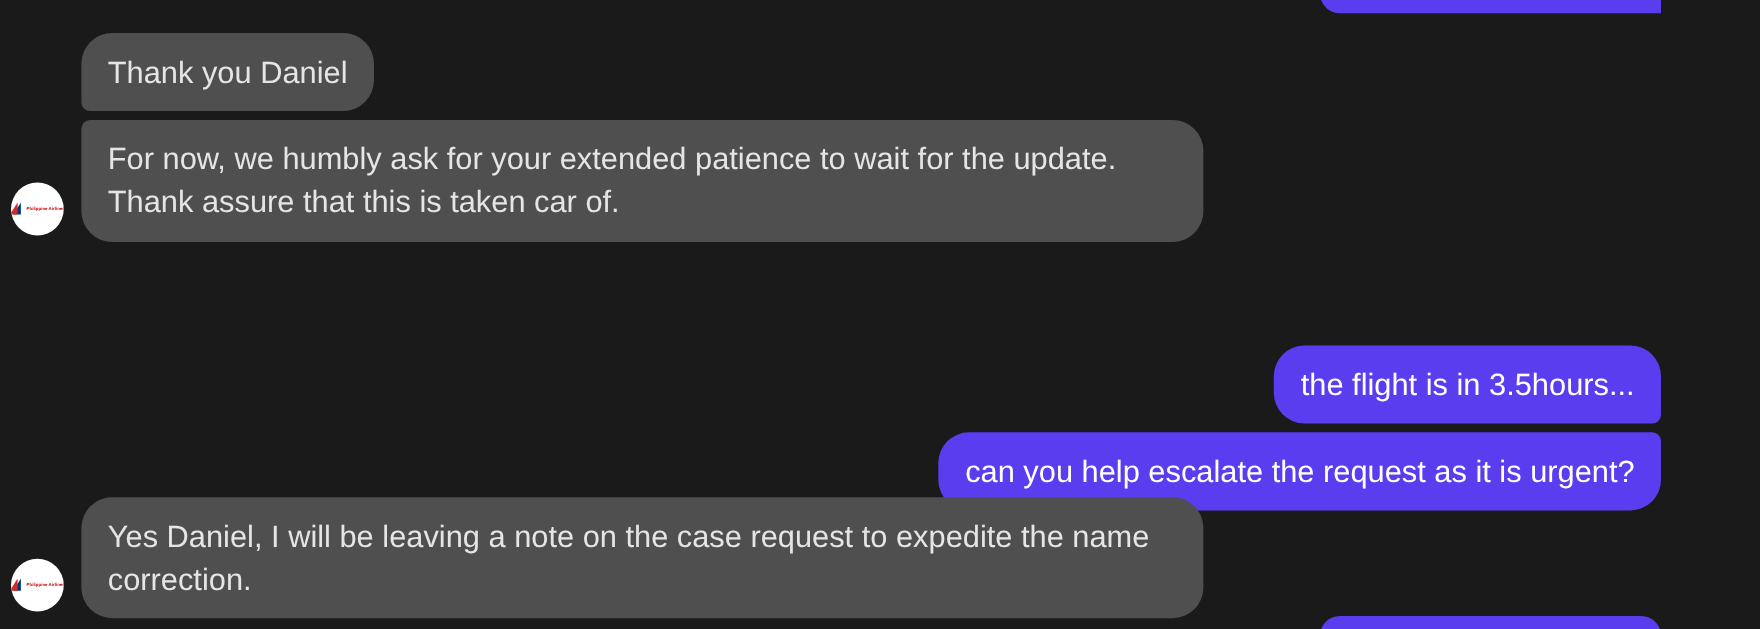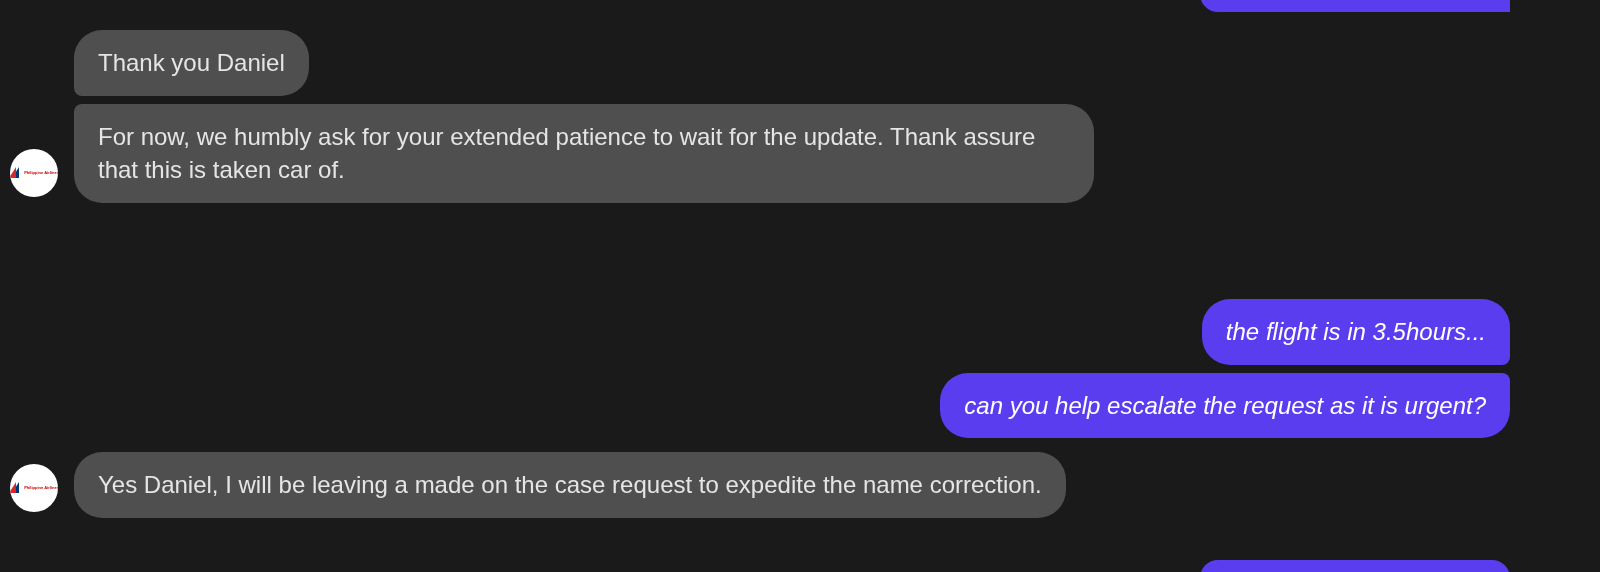--- a/index.html
+++ b/index.html
@@ -71,21 +71,21 @@
       font-weight: bold;
       white-space: nowrap;
     }
     .bubbles {
       display: flex;
       flex-direction: column;
       gap: 8px;
     }
     .bubble {
       padding: 16px 24px;
-      font-size: 24px;
+      font-size: 28px;
       line-height: 1.4;
       max-width: 1020px;
     }
     .bubble.agent {
       background: #4f4f4f;
       color: #e5e5e5;
       border-radius: 28px;
     }
     .bubble.agent.tight-bottom { border-bottom-left-radius: 8px; }
     .bubble.agent.tight-top { border-top-left-radius: 8px; }
@@ -121,34 +121,34 @@
         <div class="logo-mark"></div>
         <div class="logo-text">Philippine Airlines</div>
       </div>
     </div>
     <div class="bubbles">
       <div class="bubble agent tight-bottom" style="align-self:flex-start;">Thank you  Daniel</div>
       <div class="bubble agent tight-top">For now, we humbly ask for your extended patience to wait for the update. Thank assure that this is taken car of.</div>
     </div>
   </div>
 
-  <div class="msg-group right" style="top: 299px; font-style: italic;">
+  <div class="msg-group right" style="top: 314px;">
     <div class="bubbles" style="align-items:flex-end;">
       <div class="bubble user tight-bottom">the flight is in 3.5hours...</div>
       <div class="bubble user tight-top">can you help escalate the request as it is urgent?</div>
     </div>
   </div>
 
   <div class="msg-group left" style="top: 452px;">
     <div class="avatar">
       <div class="avatar-inner">
         <div class="logo-mark"></div>
         <div class="logo-text">Philippine Airlines</div>
       </div>
     </div>
     <div class="bubbles">
-      <div class="bubble agent">Yes Daniel, I will be leaving a made on the case request to expedite the name correction.</div>
+      <div class="bubble agent">Yes Daniel, I will be leaving a note on the case request to expedite the name correction.</div>
     </div>
   </div>
 
   <div class="fragment bottom"></div>
 
 </div>
 
 </body></html>

